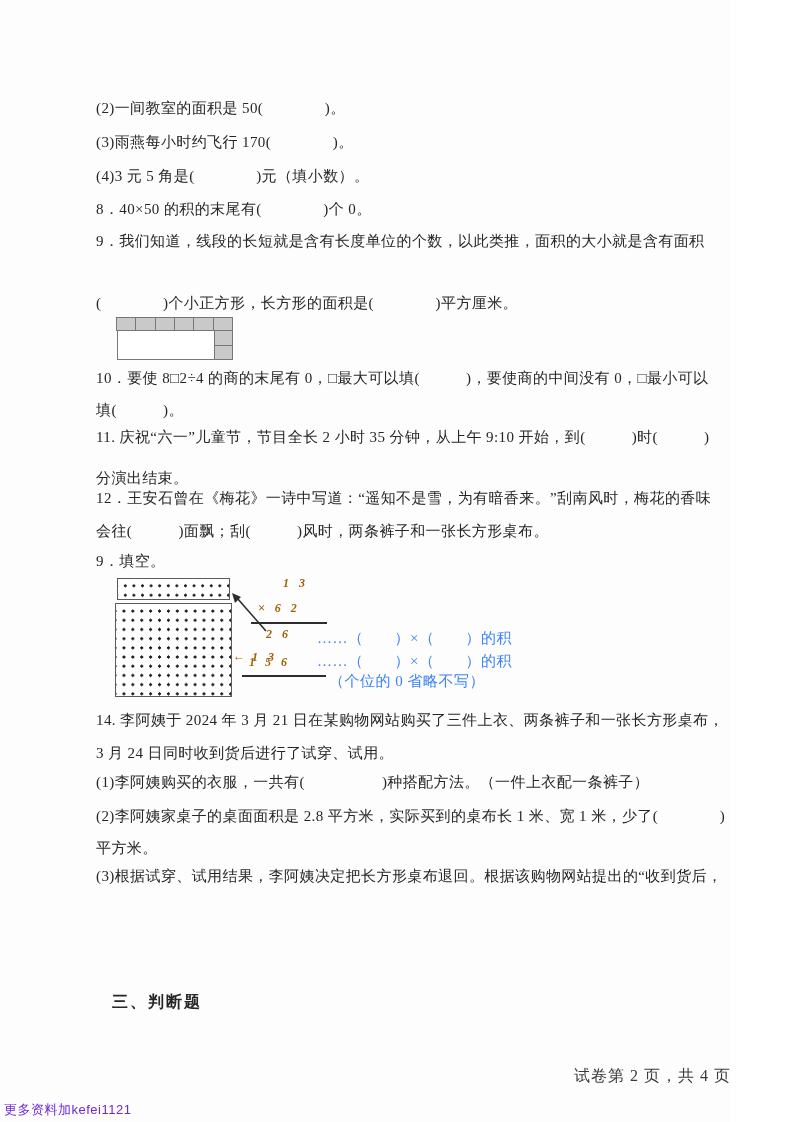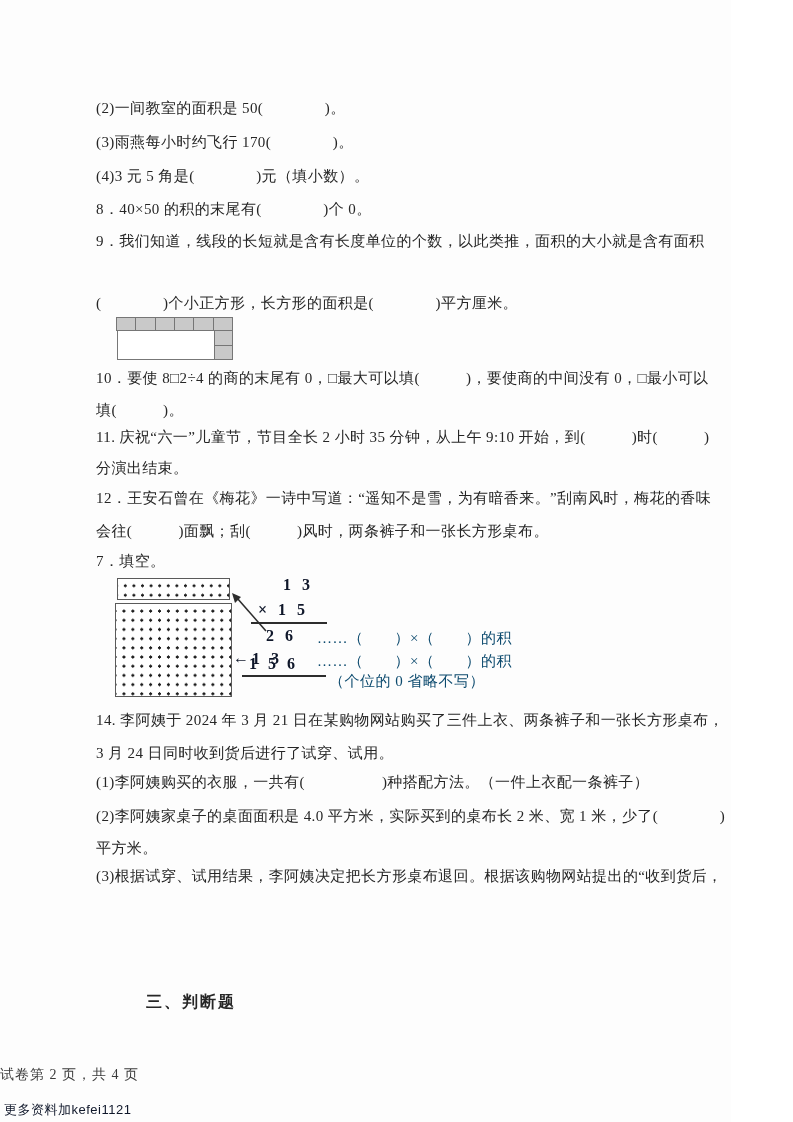--- a/index.html
+++ b/index.html
@@ -7,46 +7,45 @@
     position:relative;width:731px;height:1122px;background:#fdfdfd;overflow:hidden;
     font-family:"Liberation Serif","DejaVu Serif",serif;color:#262626;
   }
   .line{
     position:absolute;left:96px;font-size:15px;line-height:20px;
     letter-spacing:0.4px;white-space:pre;
   }
   .section-heading{
     position:absolute;left:112px;top:992px;font-size:16px;font-weight:bold;
     letter-spacing:2px;
-    margin-left:34px;
   }
   .footer{
-    position:absolute;left:0;top:1066px;width:100%;text-align:left;
-    font-size:14px;color:#3a3a3a;letter-spacing:1px;
+    position:absolute;left:0;top:1066px;width:100%;text-align:right;
+    font-size:16px;color:#3a3a3a;letter-spacing:1px;
   }
   .watermark{
-    position:absolute;left:4px;top:1101px;font-size:13px;color:#0f172a;
+    position:absolute;left:4px;top:1101px;font-size:13px;color:#6d28d9;
     font-family:"Liberation Sans","DejaVu Sans",sans-serif;letter-spacing:0.5px;
   }
   
   .fig9{position:absolute;left:117px;top:317px;width:114px;height:41px;border:1px solid #777;background:#fff;}
   .fig9-toprow{position:absolute;left:-1px;top:-1px;right:-1px;height:14px;display:flex;}
   .fig9-toprow .cell{flex:1;background:#c9c9c9;border:1px solid #767676;margin-left:-1px;}
   .fig9-rightcol{position:absolute;right:-1px;top:13px;bottom:-1px;width:19px;display:flex;flex-direction:column;}
   .fig9-rightcol .cell{flex:1;background:#c9c9c9;border:1px solid #767676;margin-top:-1px;}
   
   .dotbox{position:absolute;border:1.5px solid #5a5a5a;background-color:#fff;
     background-image:radial-gradient(circle,#1d1d1d 1.35px,transparent 1.6px);}
   .dotbox.small{left:117px;top:578px;width:111px;height:20px;
     background-size:8.6px 9.5px;background-position:3px 2px;}
   .dotbox.large{left:115px;top:603px;width:115px;height:92px;
     background-size:8.9px 9.2px;background-position:3.5px 2.5px;}
-  .m{position:absolute;font-size:16px;font-weight:600;color:#0f172a;
-    white-space:pre;word-spacing:5px;letter-spacing:1px;}
-  .note{position:absolute;font-size:15px;color:#0c4a6e;white-space:pre;letter-spacing:0.5px;}
+  .m{position:absolute;font-size:12px;font-weight:600;color:#a16207;
+    white-space:pre;word-spacing:5px;letter-spacing:1px;font-style:italic;}
+  .note{position:absolute;font-size:15px;color:#3b82f6;white-space:pre;letter-spacing:0.5px;}
   .rule{position:absolute;height:2px;background:#2d2d2d;}
   .rule1{left:251px;top:622px;width:76px;}
   .rule2{left:242px;top:675px;width:84px;}
   .pos-multiplicand{left:283px;top:576px;}
   .pos-multiplier{left:258px;top:601px;}
   .pos-partial1{left:266px;top:627px;}
   .pos-note1{left:317px;top:629px;}
   .pos-leftarrow{left:233px;top:649px;font-weight:400;}
   .pos-partial2{left:252px;top:650px;}
   .pos-note2{left:317px;top:652px;}
@@ -77,49 +76,49 @@
     </div>
     <div class="fig9-rightcol">
       <i class="cell"></i>
         <i class="cell"></i>
     </div>
   </div>
 
   <div class="line" style="top:368px">10．要使 8□2÷4 的商的末尾有 0，□最大可以填(　　　)，要使商的中间没有 0，□最小可以</div>
   <div class="line" style="top:400px">填(　　　)。</div>
   <div class="line" style="top:427px">11. 庆祝“六一”儿童节，节目全长 2 小时 35 分钟，从上午 9:10 开始，到(　　　)时(　　　)</div>
-  <div class="line" style="top:458px">分演出结束。</div>
+  <div class="line" style="top:468px">分演出结束。</div>
   <div class="line" style="top:488px">12．王安石曾在《梅花》一诗中写道：“遥知不是雪，为有暗香来。”刮南风时，梅花的香味</div>
   <div class="line" style="top:521px">会往(　　　)面飘；刮(　　　)风时，两条裤子和一张长方形桌布。</div>
-  <div class="line" style="top:551px">7．填空。</div>
+  <div class="line" style="top:551px">9．填空。</div>
 
   <div>
     <div class="dotbox small"></div>
     <div class="dotbox large"></div>
     <svg class="diag-arrow" viewBox="0 0 40 42">
       <line x1="37" y1="39" x2="8" y2="6" stroke="#2d2d2d" stroke-width="1.6"></line>
       <polygon points="3,1 12,5 6,11" fill="#2d2d2d"></polygon>
     </svg>
     <span class="m pos-multiplicand">1 3</span>
-    <span class="m pos-multiplier">× 1 5</span>
+    <span class="m pos-multiplier">× 6 2</span>
     <div class="rule rule1"></div>
     <span class="m pos-partial1">2 6</span>
     <span class="note pos-note1">……（　　）×（　　）的积</span>
     <span class="m pos-leftarrow">←</span>
     <span class="m pos-partial2">1 3</span>
     <span class="note pos-note2">……（　　）×（　　）的积</span>
     <div class="rule rule2"></div>
     <span class="m pos-result">1 5 6</span>
     <span class="note pos-note3">（个位的 0 省略不写）</span>
   </div>
 
   <div class="line" style="top:710px">14. 李阿姨于 2024 年 3 月 21 日在某购物网站购买了三件上衣、两条裤子和一张长方形桌布，</div>
   <div class="line" style="top:743px">3 月 24 日同时收到货后进行了试穿、试用。</div>
   <div class="line" style="top:772px">(1)李阿姨购买的衣服，一共有(　　　　　)种搭配方法。（一件上衣配一条裤子）</div>
-  <div class="line" style="top:806px">(2)李阿姨家桌子的桌面面积是 4.0 平方米，实际买到的桌布长 2 米、宽 1 米，少了(　　　　)</div>
+  <div class="line" style="top:806px">(2)李阿姨家桌子的桌面面积是 2.8 平方米，实际买到的桌布长 1 米、宽 1 米，少了(　　　　)</div>
   <div class="line" style="top:838px">平方米。</div>
   <div class="line" style="top:866px">(3)根据试穿、试用结果，李阿姨决定把长方形桌布退回。根据该购物网站提出的“收到货后，</div>
 
   <div class="section-heading">三、判断题</div>
 
   <div class="footer">试卷第 2 页，共 4 页</div>
   <div class="watermark">更多资料加kefei1121</div>
 
 </div>
 

